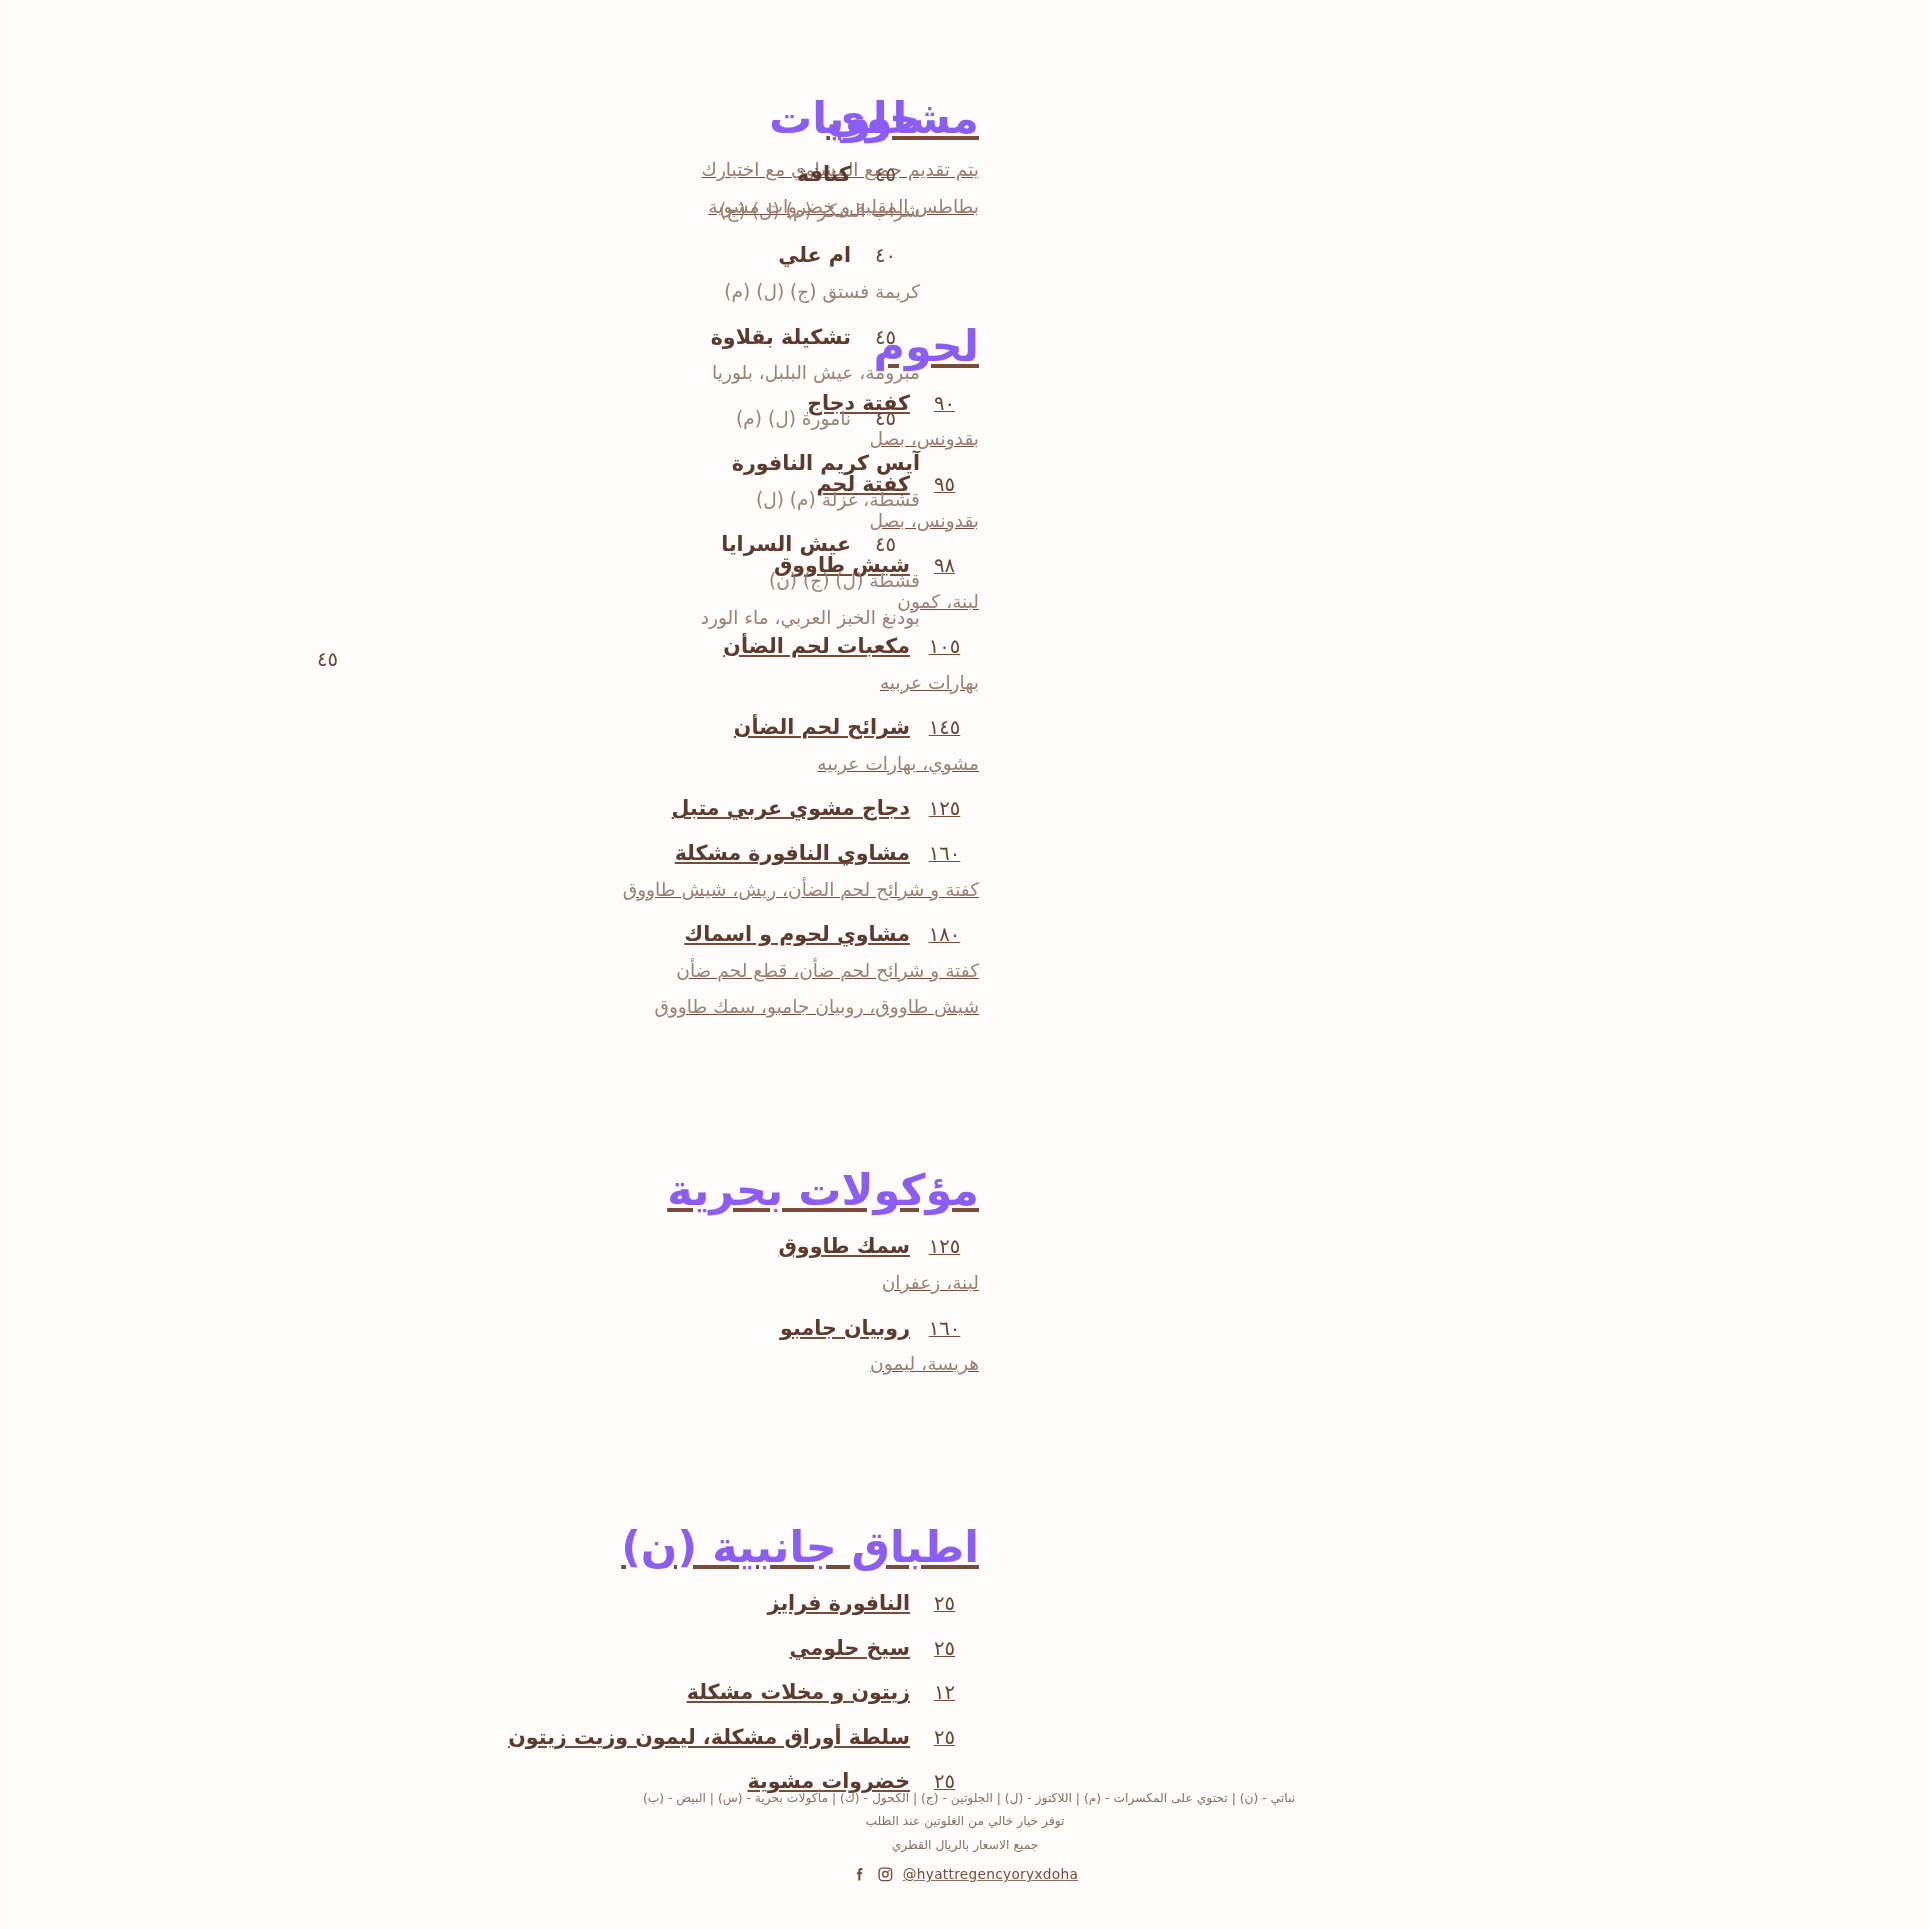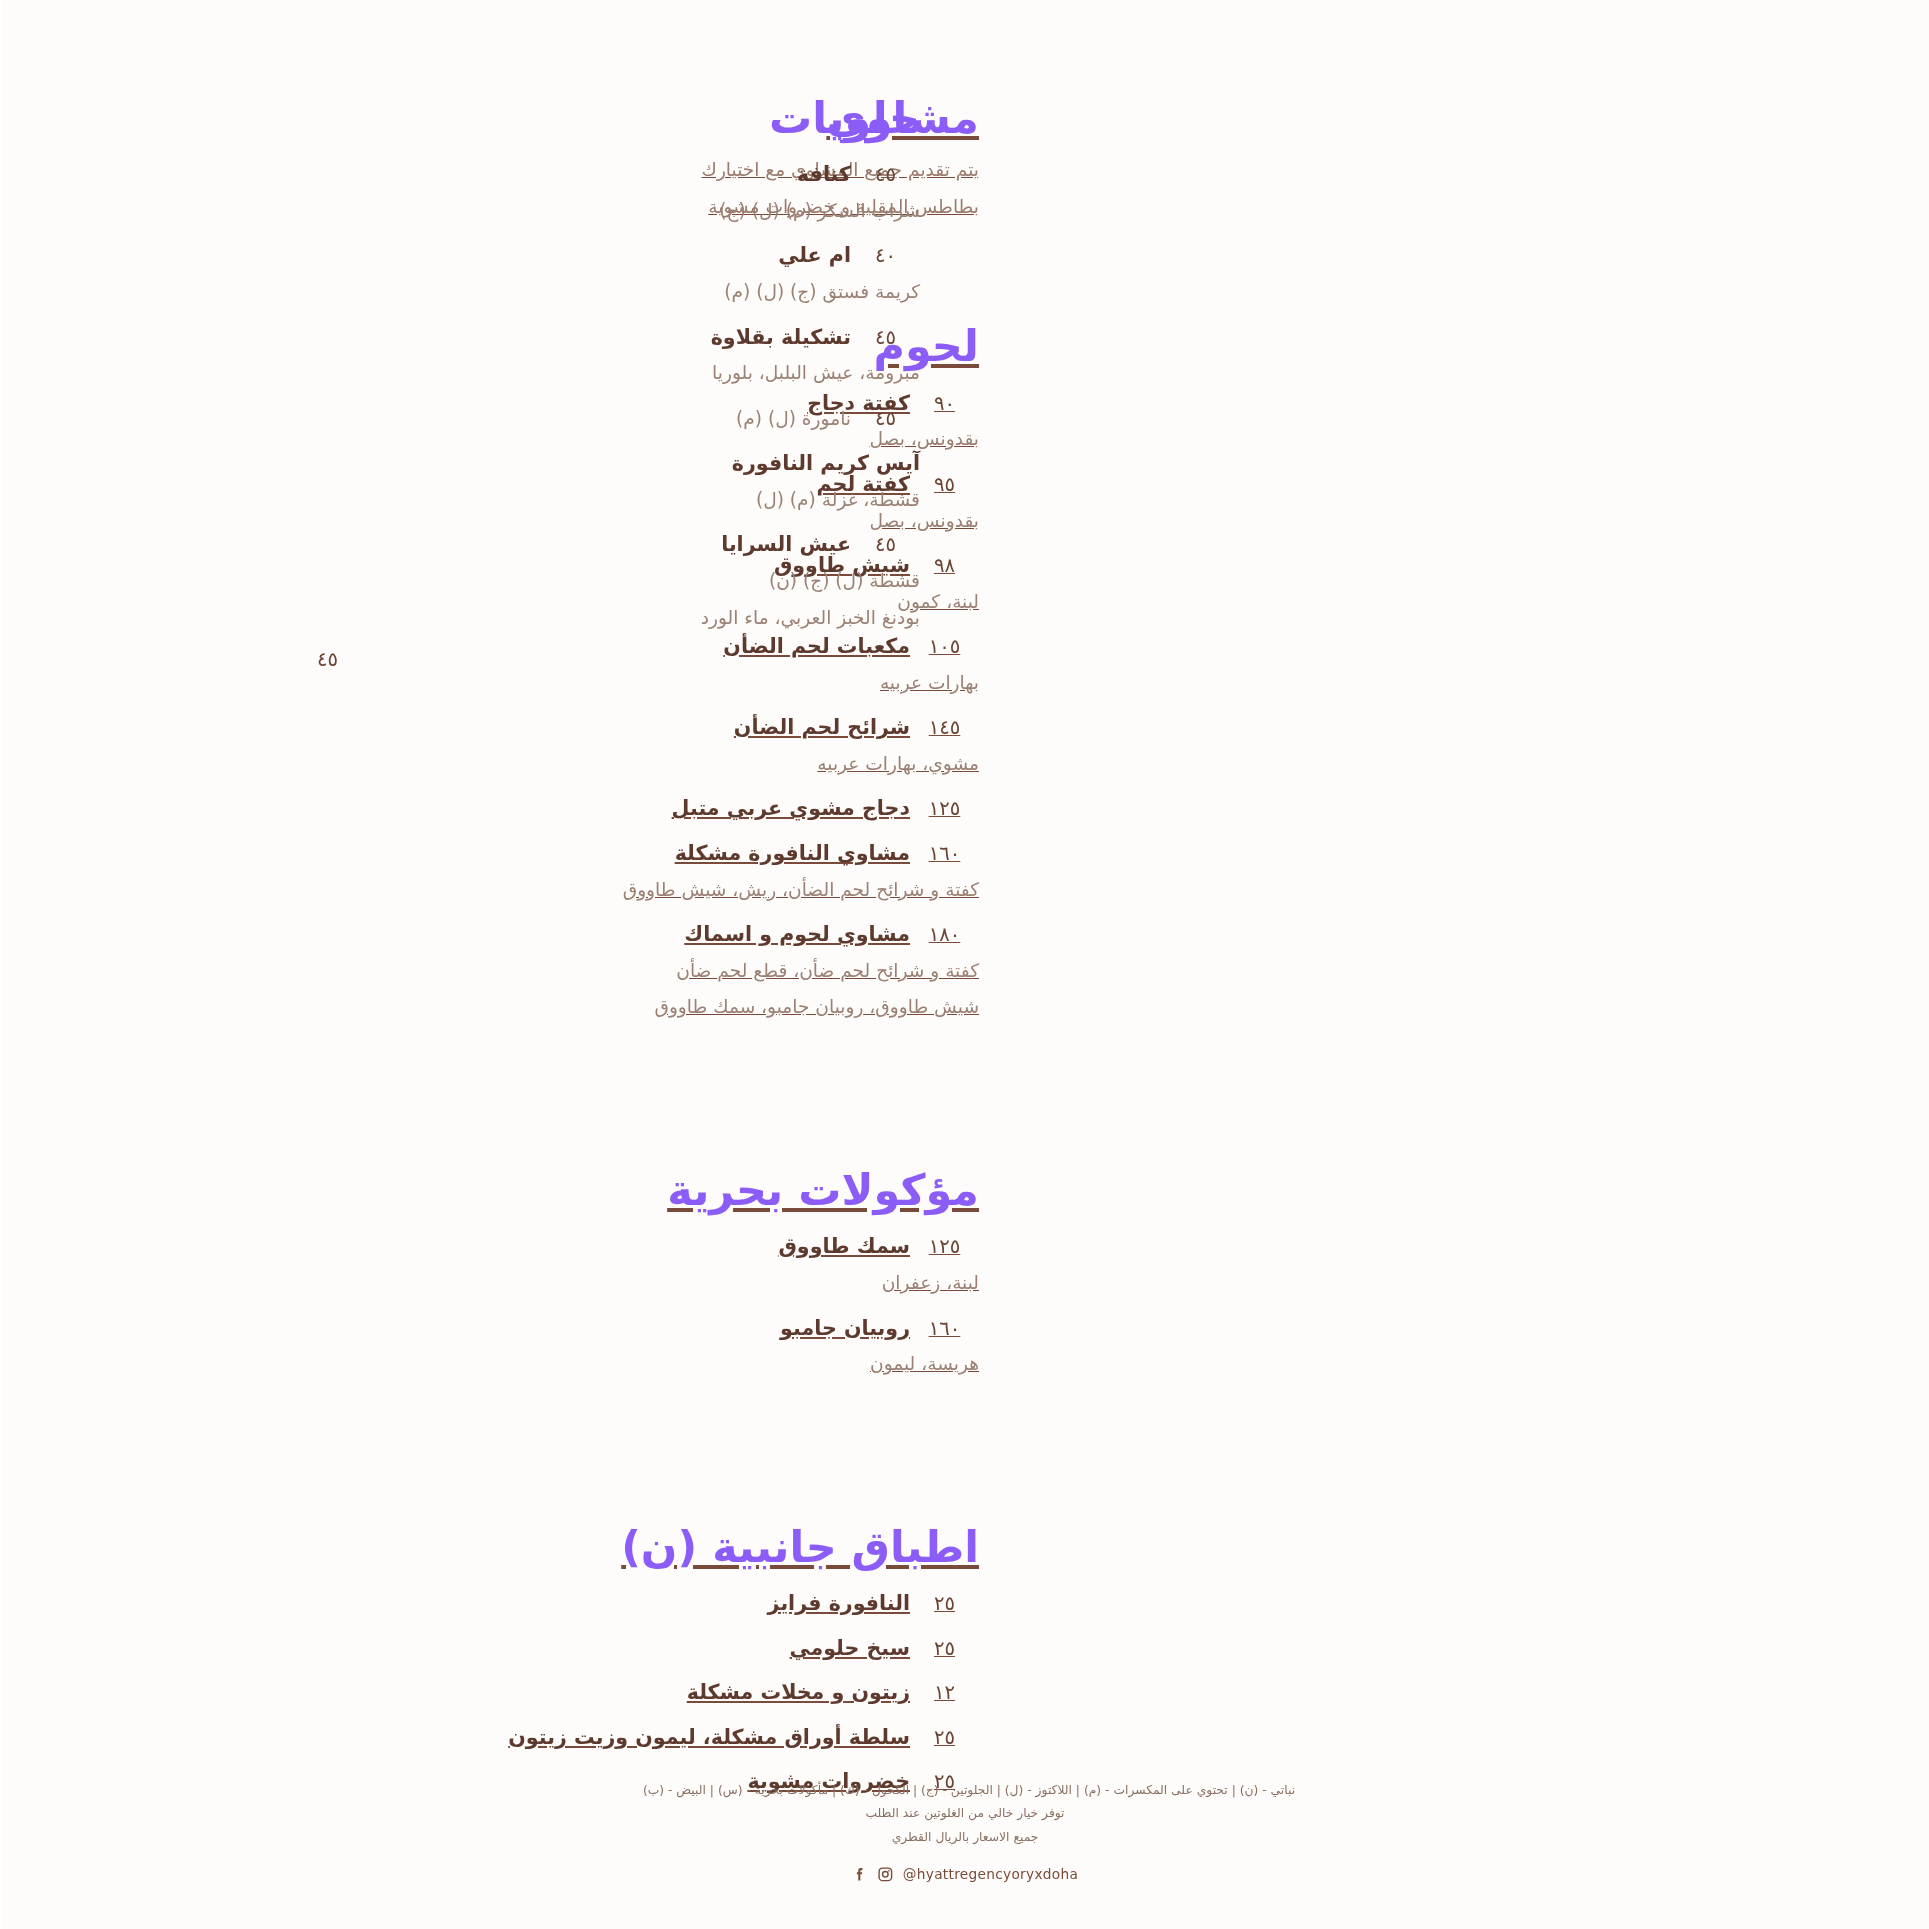--- a/index.html
+++ b/index.html
@@ -114,27 +114,28 @@
     width: 1930px;
     text-align: center;
     color: #8a6f62;
     font-size: 12.7px;
     line-height: 1.9;
   }
   .footer .legend { font-size: 12.3px; padding-left: 8px; }
   .footer .line2 { font-size: 12.3px; }
   .footer .line3 { font-size: 12.3px; }
   .social {
-    margin-top: 12px;
+    margin-top: 4px;
     display: flex;
     flex-direction: row;
     justify-content: center;
     align-items: center;
     gap: 8.8px;
     direction: ltr;
+    text-decoration: underline;
   }
   .social svg { display: block; }
   .social .handle {
     font-size: 13.7px;
     color: #7a4a3a;
     letter-spacing: 0.3px;
   }
 </style>
 </head>
 <body>

